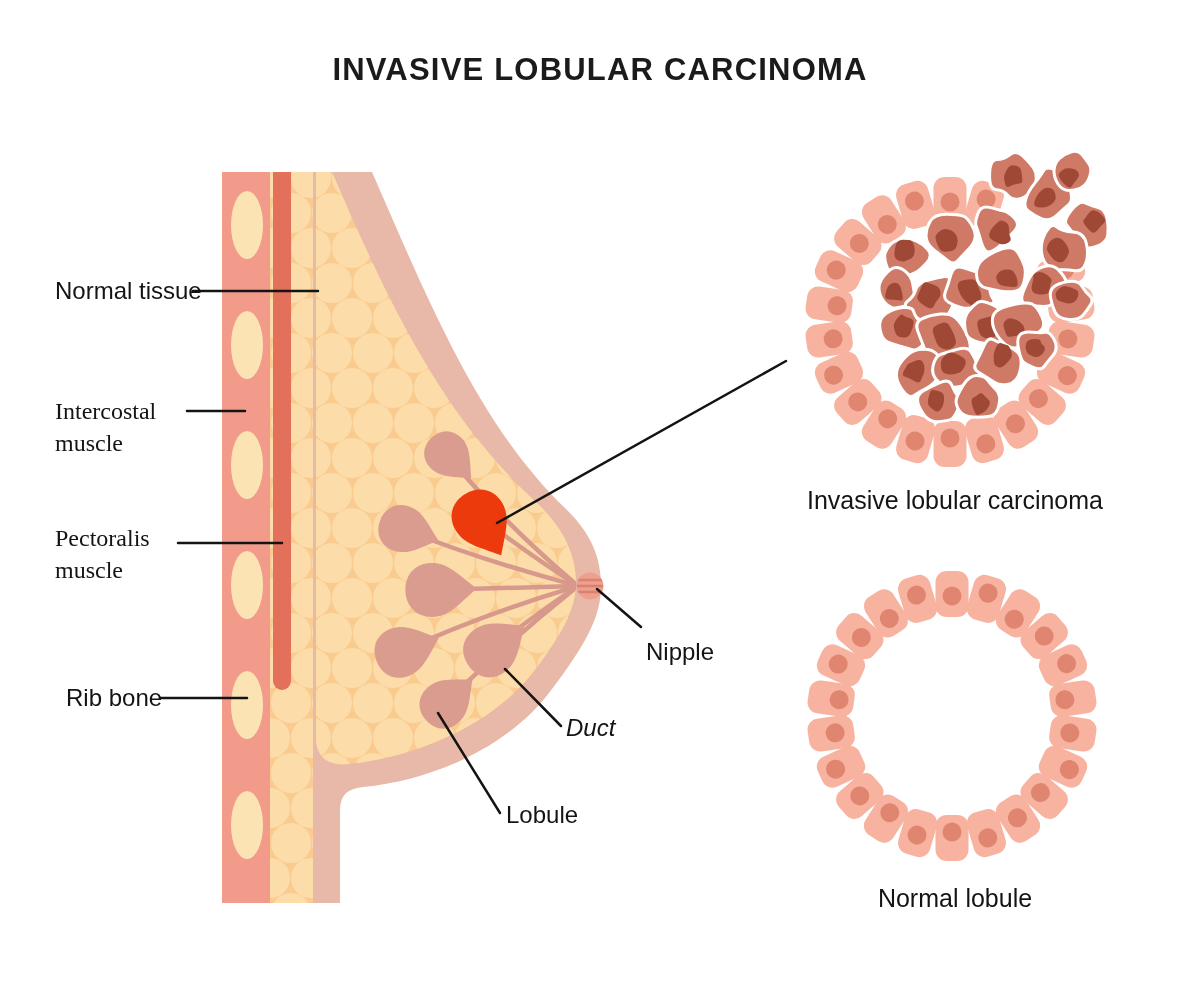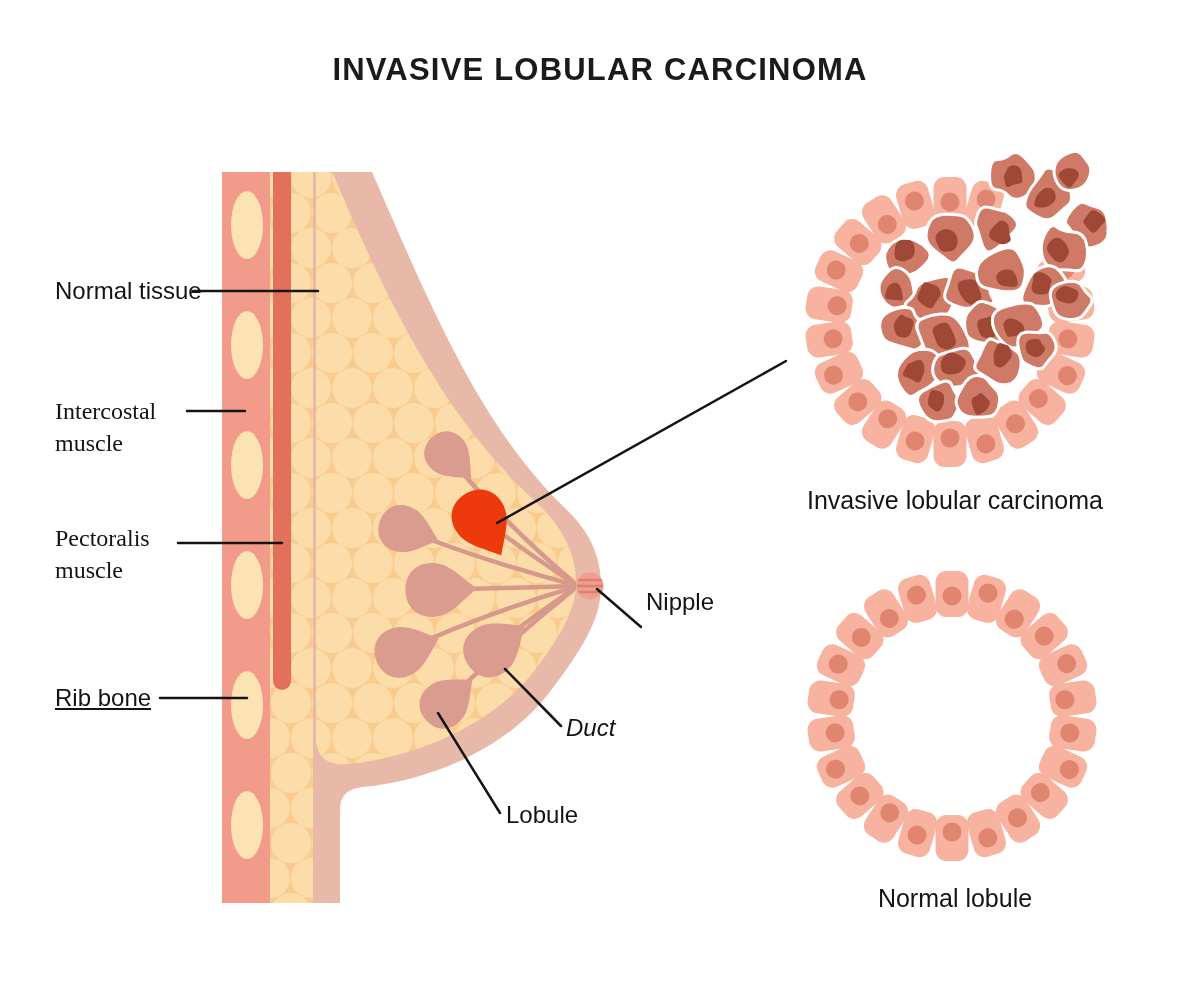--- a/index.html
+++ b/index.html
@@ -575,20 +575,20 @@
       <line x1="597" y1="589" x2="641" y2="627" stroke="#141414"></line>
       <line x1="505" y1="669" x2="561" y2="726" stroke="#141414"></line>
       <line x1="438" y1="713" x2="500" y2="813" stroke="#141414"></line>
       <line x1="497" y1="523" x2="786" y2="361" stroke="#141414"></line>
     </g>
   </svg>
 
   <div class="label" style="left:55px; top:275px;">Normal tissue</div>
   <div class="label wrap" style="left:55px; top:395px; width:150px;">Intercostal muscle</div>
   <div class="label wrap" style="left:55px; top:522px; width:140px;">Pectoralis muscle</div>
-  <div class="label" style="left:55px; top:682px;text-decoration:underline;">Rib bone</div>
-  <div class="label" style="left:646px; top:586px;text-align:right;">Nipple</div>
+  <div class="label" style="left:66px; top:682px;">Rib bone</div>
+  <div class="label" style="left:646px; top:636px;text-align:right;">Nipple</div>
   <div class="label" style="left:566px; top:712px;font-style:italic;">Duct</div>
   <div class="label" style="left:506px; top:799px;">Lobule</div>
 
   <div class="caption" style="left:695px; top:486px;">Invasive lobular carcinoma</div>
   <div class="caption" style="left:695px; top:884px;">Normal lobule</div>
 </div>
 
 </body></html>

